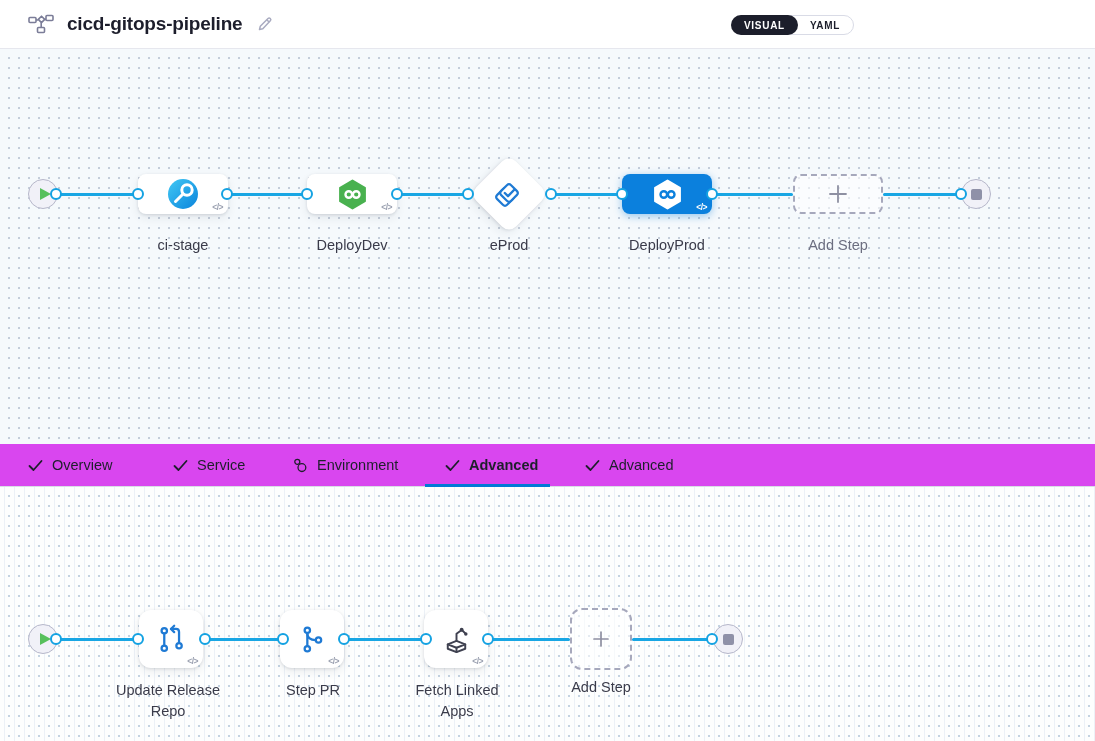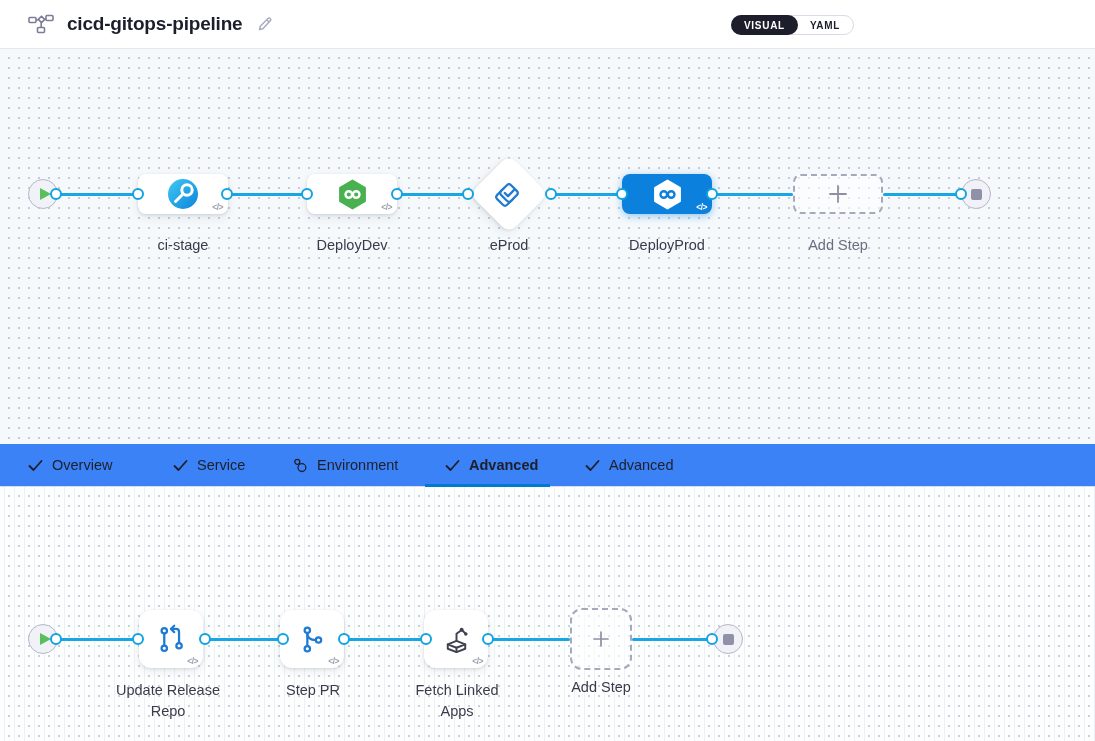--- a/index.html
+++ b/index.html
@@ -59,21 +59,21 @@
                  color:#3a3b4a; line-height:21px; }
   .muted-label { color:#6c6e80; }
 
   .step-box { position:absolute; top:123px; width:64px; height:58px; background:#fff; border-radius:12px;
               box-shadow:0 1px 3px rgba(40,50,70,.14),0 4px 10px rgba(40,50,70,.08);
               display:flex; align-items:center; justify-content:center; cursor:pointer; z-index:3; }
   .step-label { position:absolute; top:193px; width:150px; text-align:center; font-size:14.5px;
                 color:#3a3b4a; line-height:21px; }
 
   
-  .tabs { position:relative; height:43px; background:#3b82f6; border-bottom:1px solid #dadce6; z-index:6; }
+  .tabs { position:relative; height:43px; background:#d946ef; border-bottom:1px solid #dadce6; z-index:6; }
   .tab { position:absolute; top:0; height:42px; display:flex; align-items:center; gap:9px;
          font-size:14.5px; color:#1e1f2b; cursor:pointer; white-space:nowrap; }
   .tab.active { font-weight:700; }
   .tab-underline { position:absolute; left:425px; bottom:-1px; width:125px; height:3px; background:var(--blue); }
 </style>
 </head>
 <body>
 
 <div class="app">
 

